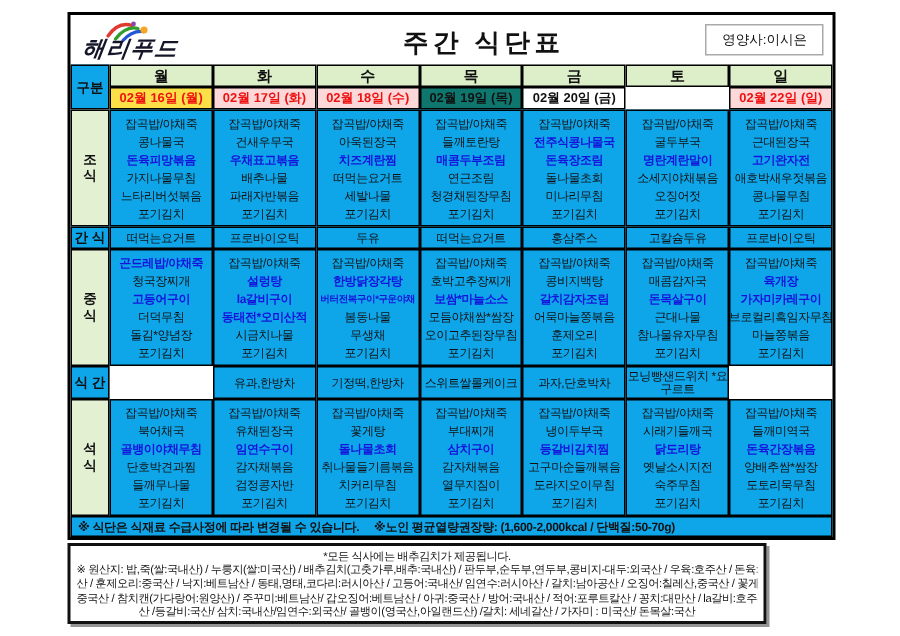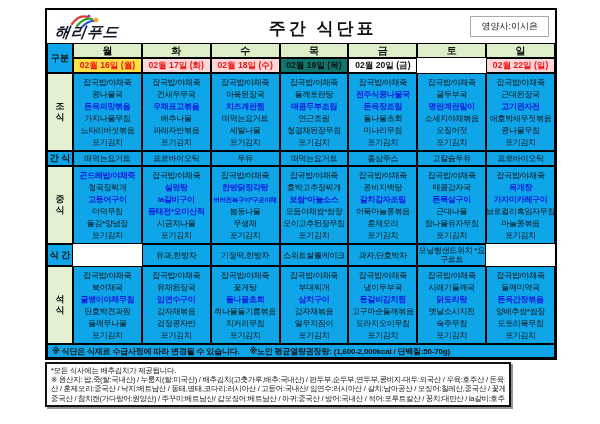--- a/index.html
+++ b/index.html
@@ -31,21 +31,21 @@
   .meal{flex-direction:column;justify-content:space-around;padding:2px 0;}
   .item{font-size:8px;line-height:11px;letter-spacing:-0.3px;white-space:nowrap;text-align:center;}
   .hl{color:#1414dc;font-weight:bold;}
   .sm{font-size:6.4px;}
   .snack{font-size:8px;letter-spacing:-0.3px;text-align:center;line-height:9px;}
   .notice{justify-content:flex-start;font-size:8px;font-weight:bold;padding-left:4px;
           white-space:nowrap;letter-spacing:-0.2px;}
   
   .footer{position:absolute;left:45px;top:362px;width:466px;border:2px solid #111;background:#fff;
           padding:2px 4px;box-sizing:border-box;box-shadow:2px 2px 0 rgba(60,60,60,.55);}
-  .fline{font-size:7.5px;line-height:9.2px;letter-spacing:-0.3px;white-space:nowrap;overflow:hidden;}
+  .fline{font-size:7.5px;line-height:9.2px;letter-spacing:-0.3px;white-space:nowrap;overflow:hidden;text-align:center;}
 </style>
 </head>
 <body>
 
 <div class="sheet">
   <div class="frame">
     <div class="band">
       <div class="brand">
         <svg width="34" height="17" viewBox="0 0 34 17">
           <path d="M3 12 Q10 2 19 5" stroke="#e03a2f" fill="none" stroke-width="2.2" stroke-linecap="round"></path>
@@ -264,14 +264,15 @@
           <div class="item">포기김치</div>
         </div>
         <div class="cell notice" style="grid-area: 8 / 1 / 9 / 9;">※ 식단은 식재료 수급사정에 따라 변경될 수 있습니다.　 ※노인 평균열량권장량: (1,600-2,000kcal / 단백질:50-70g)</div>
       </div>
   </div>
   <div class="footer" id="footer">
       <div class="fline">*모든 식사에는 배추김치가 제공됩니다.</div>
       <div class="fline">※ 원산지: 밥,죽(쌀:국내산) / 누룽지(쌀:미국산) / 배추김치(고춧가루,배추:국내산) / 판두부,순두부,연두부,콩비지-대두:외국산 / 우육:호주산 / 돈육:국내산 / 계육:국</div>
       <div class="fline">산 / 훈제오리:중국산 / 낙지:베트남산 / 동태,명태,코다리:러시아산 / 고등어:국내산/ 임연수:러시아산 / 갈치:남아공산 / 오징어:칠레산,중국산 / 꽃게:중국산 / 조기:</div>
       <div class="fline">중국산 / 참치캔(가다랑어:원양산) / 주꾸미:베트남산/ 갑오징어:베트남산 / 아귀:중국산 / 방어:국내산 / 적어:포루트칼산 / 꽁치:대만산 / la갈비:호주산/돈삼겹 :국</div>
+      <div class="fline">산 /등갈비:국산/ 삼치:국내산/임연수:외국산/ 골뱅이(영국산,아일랜드산) /갈치: 세네갈산 / 가자미 : 미국산/ 돈목살:국산</div>
     </div>
 </div>
 
 </body></html>

